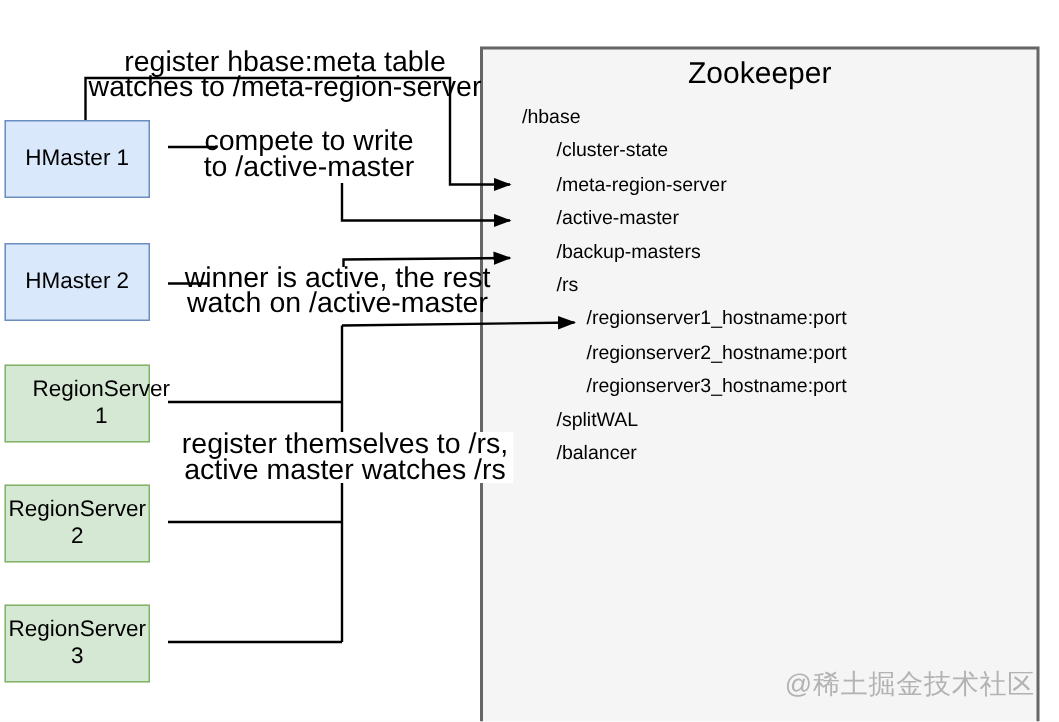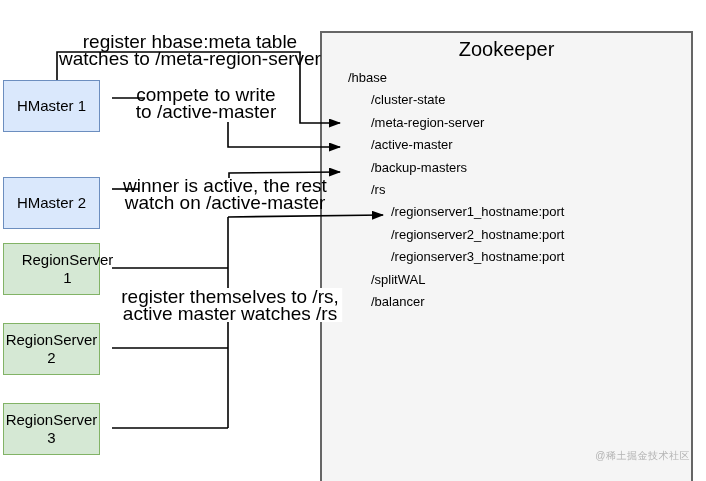--- a/index.html
+++ b/index.html
@@ -28,21 +28,21 @@
   .zrow.i1{padding-left:23px;}
   .zrow.i2{padding-left:43px;}
   svg.wires{position:absolute;left:0;top:0;pointer-events:none;}
   svg.wires path{fill:none;stroke:var(--line);stroke-width:1.6;}
   .ann{
     position:absolute;transform:translateX(-50%);
     font-size:19px;line-height:17px;text-align:center;white-space:nowrap;
   }
   .ann.masked{background:#fff;padding:0 3px;}
   .watermark{
-    position:absolute;right:16px;top:447px;font-size:10px;line-height:18px;
+    position:absolute;right:16px;top:447px;font-size:18px;line-height:18px;
     color:var(--watermark);letter-spacing:0.5px;white-space:nowrap;
   }
 </style>
 </head>
 <body>
 
 <div class="stage">
 
   <div class="zk">
     <div class="zk-title">Zookeeper</div>
@@ -57,21 +57,21 @@
     <div class="zrow i2">/regionserver1_hostname:port</div>
     <div class="zrow i2">/regionserver2_hostname:port</div>
     <div class="zrow i2">/regionserver3_hostname:port</div>
     <div class="zrow i1">/splitWAL</div>
     <div class="zrow i1">/balancer</div>
   </div>
 
   <div class="node blue" style="left:3px;top:80px;">
     <span>HMaster 1</span>
   </div>
-  <div class="node blue" style="left:3px;top:177px;">
+  <div class="node blue" style="left:3px;top:162px;">
     <span>HMaster 2</span>
   </div>
   <div class="node green" style="left:3px;top:243px;padding-left:32px;">
     <span>RegionServer 1</span>
   </div>
   <div class="node green" style="left:3px;top:323px;">
     <span>RegionServer 2</span>
   </div>
   <div class="node green" style="left:3px;top:403px;">
     <span>RegionServer 3</span>

